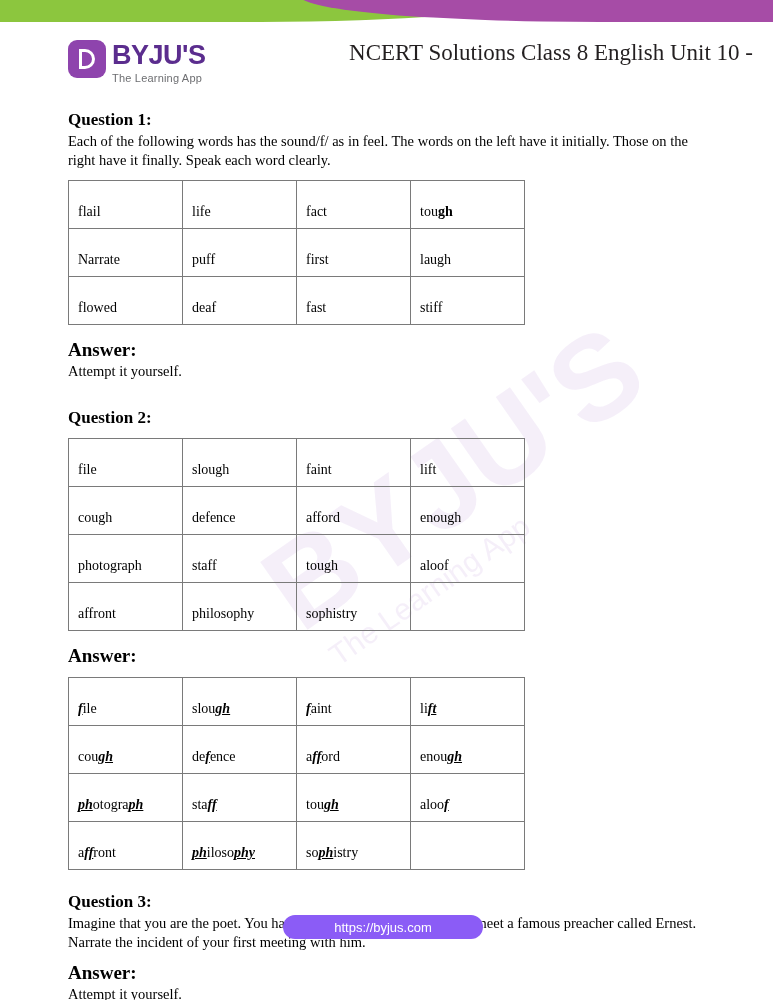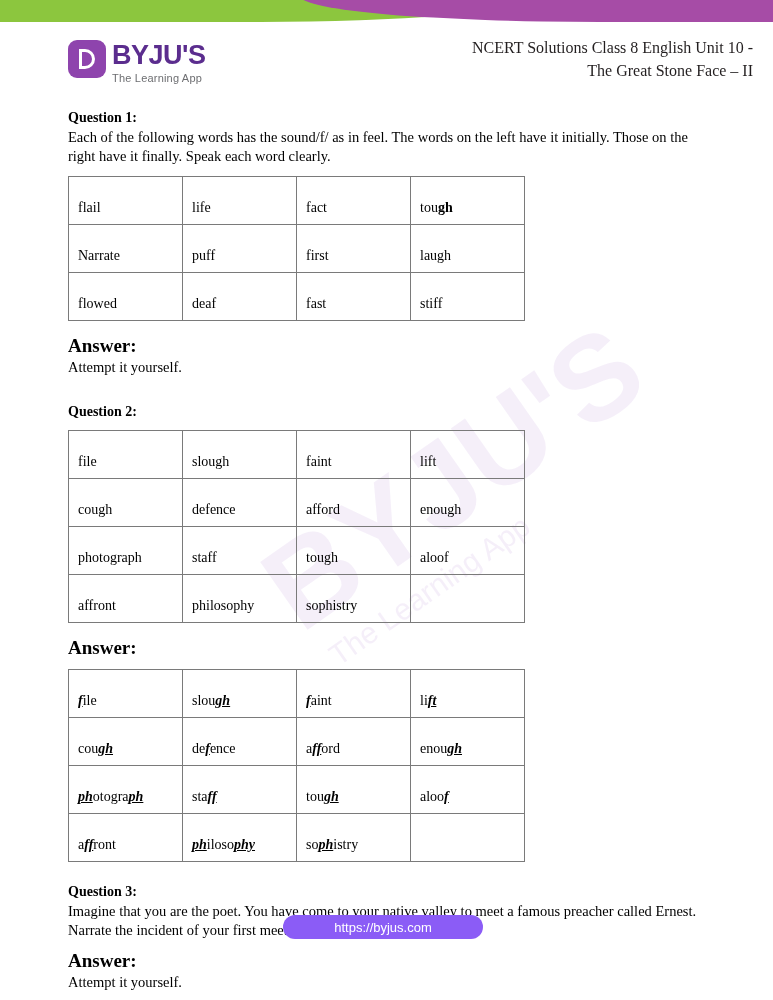--- a/index.html
+++ b/index.html
@@ -88,21 +88,21 @@
     color: #6d6e71;
     margin-top: 4px;
     letter-spacing: 0.2px;
   }
   .header-title {
     position: absolute;
     right: 20px; top: 0;
     width: 420px;
     text-align: right;
     font-family: "Liberation Serif", serif;
-    font-size: 16px;
+    font-size: 23px;
     color: #231f20;
     line-height: 1.45;
   }
 
   
   .watermark {
     position: absolute;
     left: 300px;
     top: 400px;
     width: 430px;
@@ -142,21 +142,21 @@
   }
   .section-head {
     font-family: "Liberation Serif", serif;
     font-weight: bold;
     font-size: 18px;
     color: #3f84c4;
     margin: 26px 0 18px 0;
   }
   .q-label {
     font-weight: bold;
-    font-size: 14px;
+    font-size: 17px;
     margin: 0 0 2px 0;
   }
   .q-text {
     font-size: 14.5px;
     line-height: 1.32;
     margin: 0 0 10px 0;
   }
   .ans-label {
     font-weight: bold;
     font-size: 19px;
@@ -217,21 +217,20 @@
 <div class="header">
   <div class="logo">
     <div class="logo-mark"></div>
     <div class="logo-text">
       <div class="logo-title">BYJU'S</div>
       <div class="logo-sub">The Learning App</div>
     </div>
   </div>
   <div class="header-title">
     <div>NCERT Solutions Class 8 English Unit 10 -</div>
-    <div>The Great Stone Face – II</div>
   </div>
 </div>
 
 <div class="watermark">
   <div class="wm-b">BYJU'S</div>
   <div class="wm-sub">The Learning App</div>
 </div>
 
 <div class="content">
 

